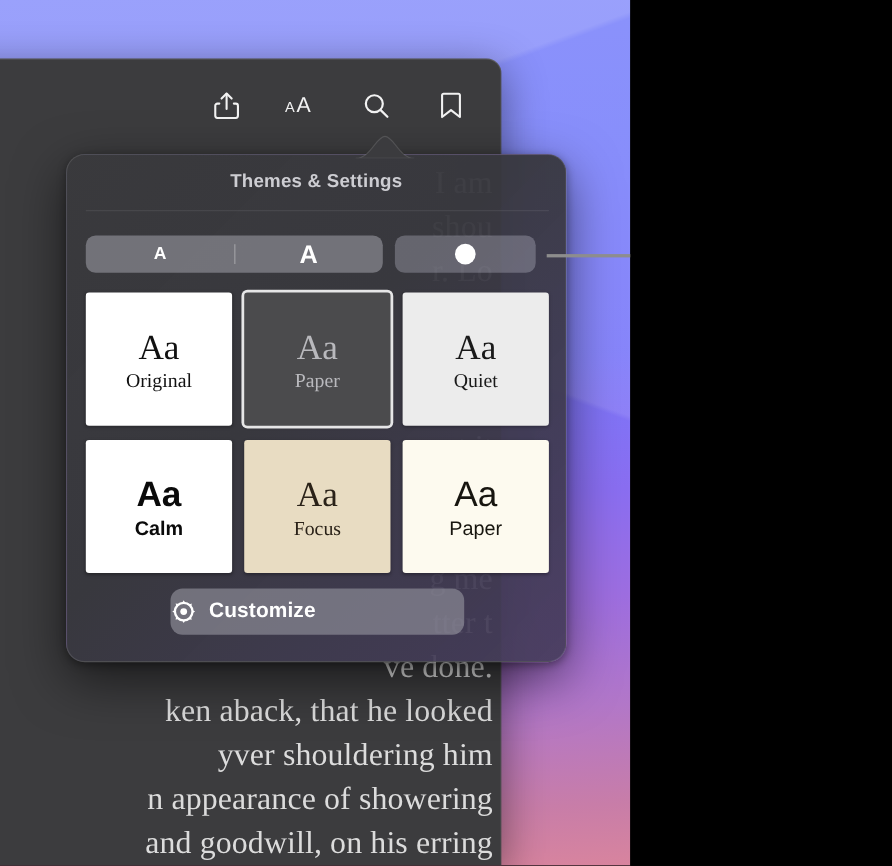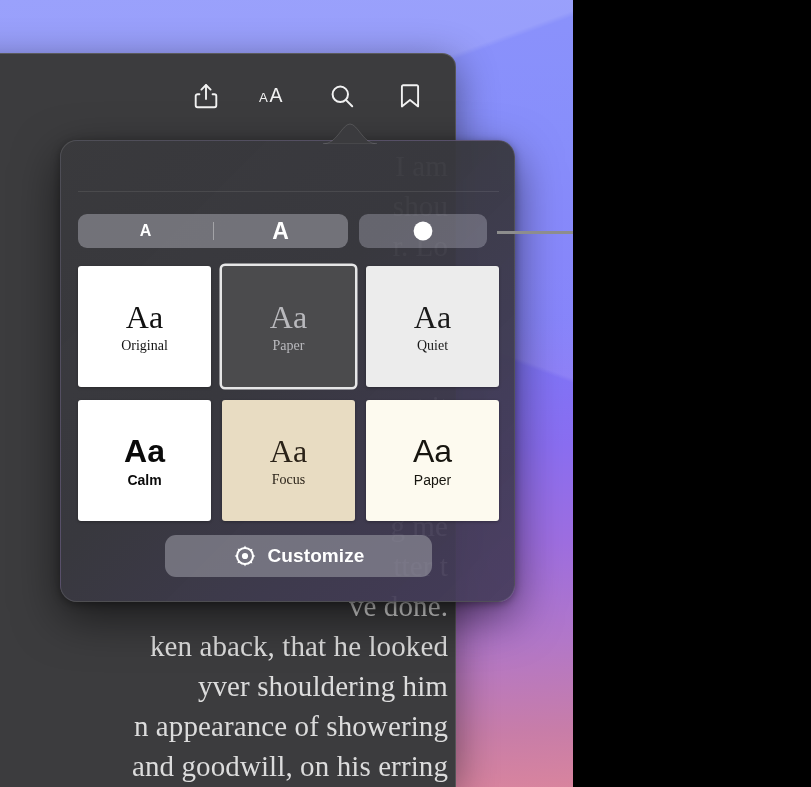--- a/index.html
+++ b/index.html
@@ -100,27 +100,27 @@
     gap:13px 11px;
   }
   .theme-card {
     border-radius:3px; position:relative;
     display:flex; flex-direction:column; align-items:center; justify-content:center;
     gap:6px;
     box-shadow:0 1px 3px rgba(0,0,0,0.30);
   }
   .theme-card.selected { box-shadow:0 0 0 2.5px rgba(255,255,255,0.88), 0 1px 3px rgba(0,0,0,0.3); }
   .card-aa { font-size:32px; line-height:1; }
-  .card-name { font-size:14px; line-height:1; }
+  .card-name { font-size:18px; line-height:1; }
 
   
   #customize {
-    position:absolute; left:104px; top:394px; width:267px; height:42px;
+    position:absolute; left:94px; top:394px; width:267px; height:42px;
     border-radius:11px; background:rgba(152,152,162,0.60);
-    display:flex; align-items:center; justify-content:center; gap:11px;
+    display:flex; align-items:center; justify-content:flex-start; gap:11px;
     color:#ffffff;
   }
   #customize .lbl { font-size:19px; font-weight:700; letter-spacing:0.1px; }
   #customize svg { display:block; }
 
   
   #callout-line {
     position:absolute; left:497px; top:231px; width:100px; height:3px;
     background:#8d8d8d;
   }
@@ -187,20 +187,21 @@
   </div>
 
   <div id="popover">
 
     <div id="pop-tail">
       <svg width="54" height="22" viewBox="0 0 54 22">
         <path d="M0 22 C14 22 19 2 27 2 C35 2 40 22 54 22 Z" fill="#3b3b3e" stroke="rgba(255,255,255,0.13)" stroke-width="1"></path>
       </svg>
     </div>
 
+    <div id="pop-title">Themes &amp; Settings</div>
     <div id="pop-divider"></div>
 
     <div id="seg-row">
       <div id="seg-size">
         <div class="seg-half seg-small">A</div>
         <div id="seg-sep"></div>
         <div class="seg-half seg-large">A</div>
       </div>
       <div id="seg-contrast">
         <span>

